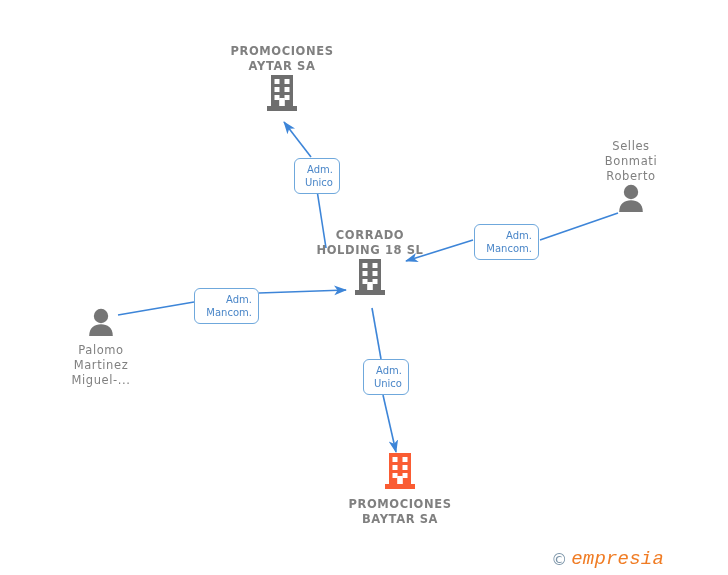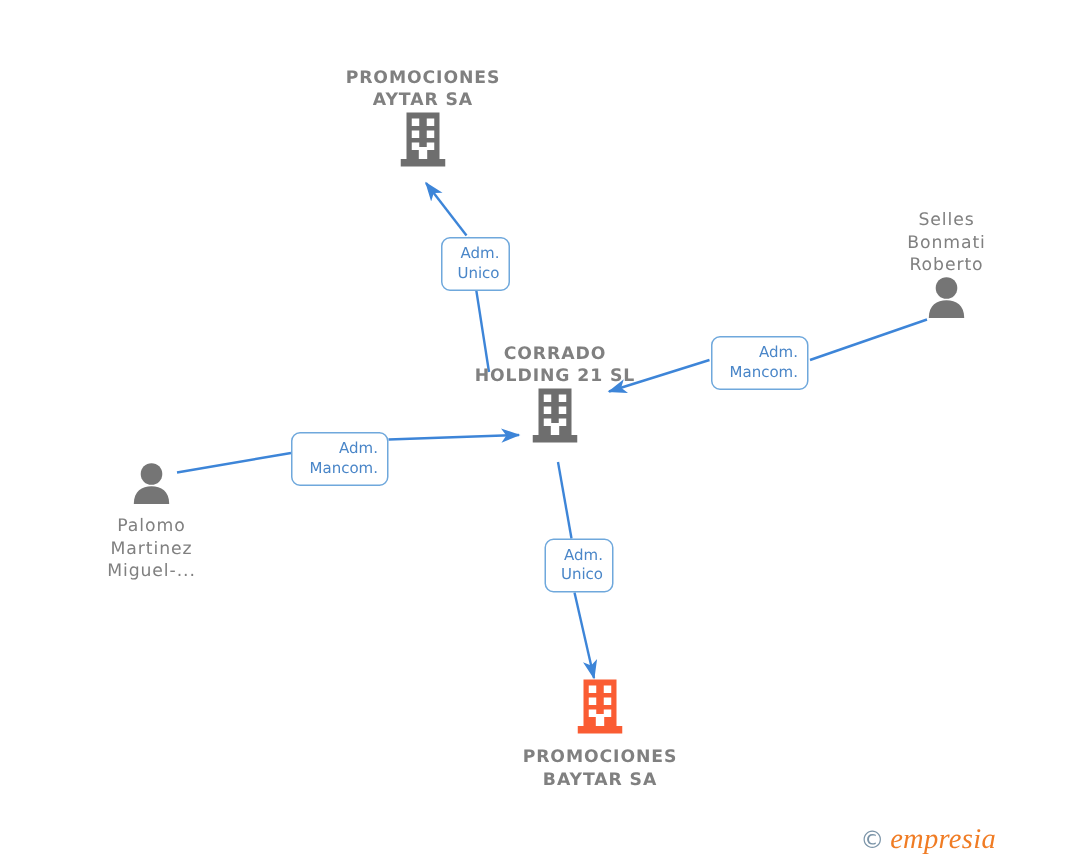--- a/index.html
+++ b/index.html
@@ -73,21 +73,21 @@
     align-items: center;
     gap: 4px;
     user-select: none;
   }
   #watermark .copy {
     font-size: 16px;
     color: #7b94a8;
     line-height: 1;
   }
   #watermark .brand {
-    font-family: Liberation Serif, serif;
+    font-family: Liberation Mono, monospace;
     font-style: italic;
     font-size: 19px;
     color: #f07c24;
     line-height: 1;
     letter-spacing: 0.2px;
   }
 </style>
 </head>
 <body>
 
@@ -126,21 +126,21 @@
         <rect x="17.5" y="13" width="5" height="5" fill="#ffffff"></rect>
         <rect x="7.5" y="21" width="5" height="5" fill="#ffffff"></rect>
         <rect x="17.5" y="21" width="5" height="5" fill="#ffffff"></rect>
         <rect x="12.2" y="24" width="5.6" height="8" fill="#ffffff"></rect>
       </svg>
     </span>
   </div>
 
   <div class="node company" style="left:290px; top:228px;">
     <div class="node-label">CORRADO
-HOLDING 21 SL</div>
+HOLDING 18 SL</div>
     <span class="icon-wrap">
       <svg width="30" height="38" viewBox="0 0 30 38" xmlns="http://www.w3.org/2000/svg">
         <rect x="4" y="1" width="22" height="31" fill="#6e6e6e"></rect>
         <rect x="0" y="32" width="30" height="5" fill="#6e6e6e"></rect>
         <rect x="7.5" y="5" width="5" height="5" fill="#ffffff"></rect>
         <rect x="17.5" y="5" width="5" height="5" fill="#ffffff"></rect>
         <rect x="7.5" y="13" width="5" height="5" fill="#ffffff"></rect>
         <rect x="17.5" y="13" width="5" height="5" fill="#ffffff"></rect>
         <rect x="7.5" y="21" width="5" height="5" fill="#ffffff"></rect>
         <rect x="17.5" y="21" width="5" height="5" fill="#ffffff"></rect>

